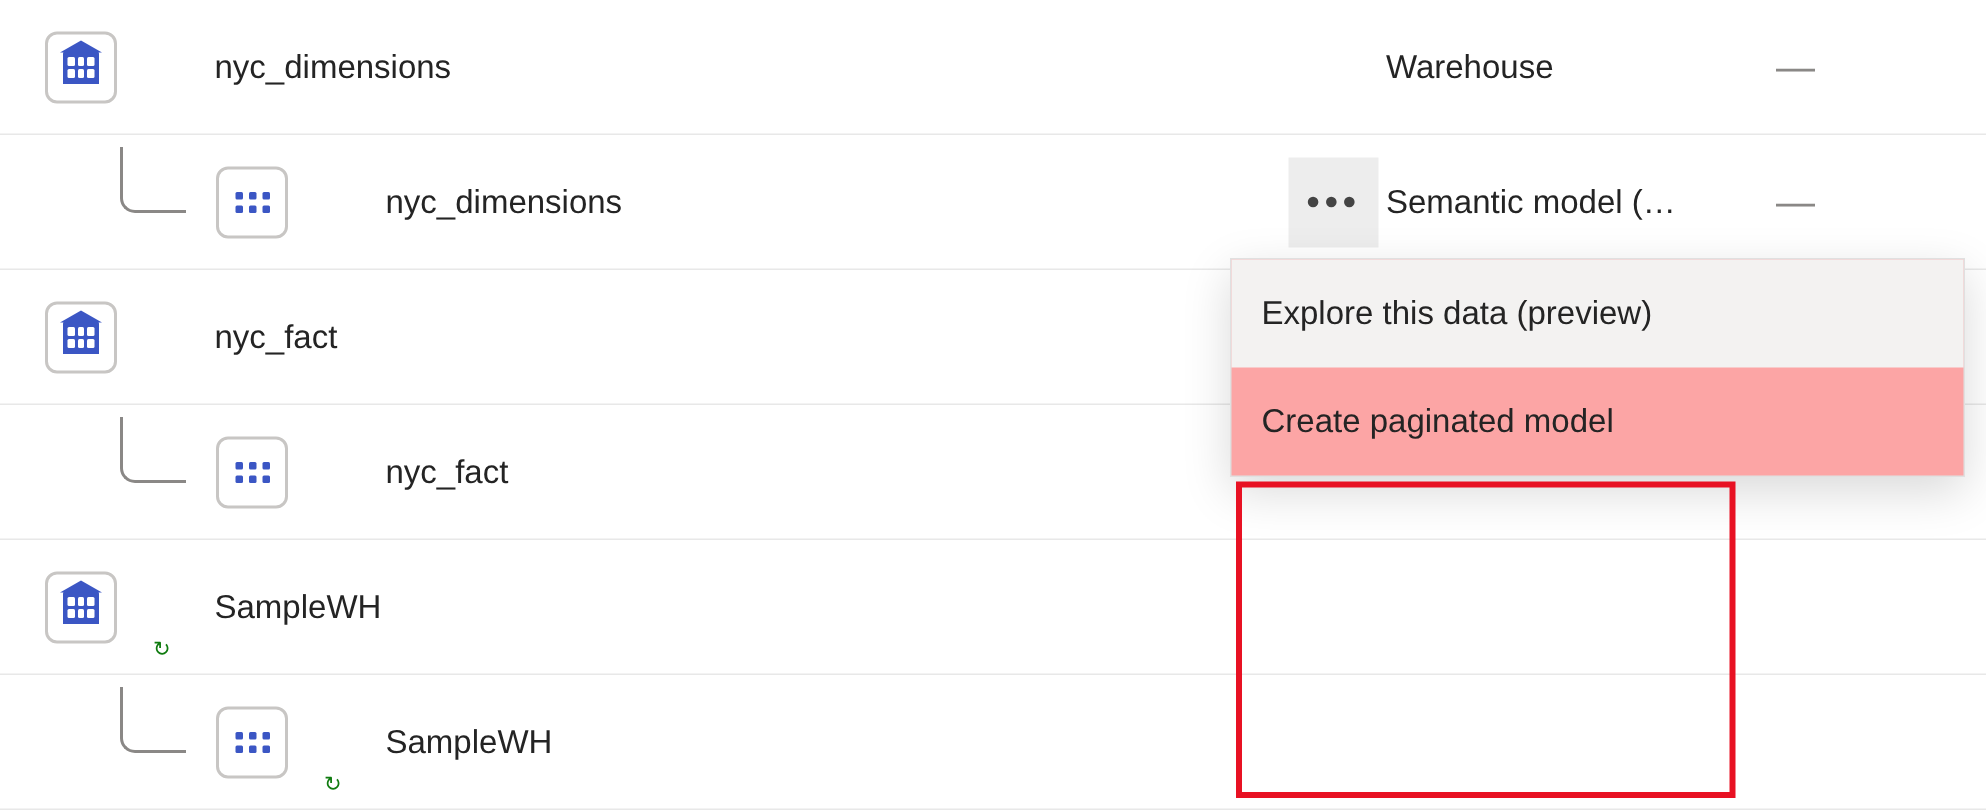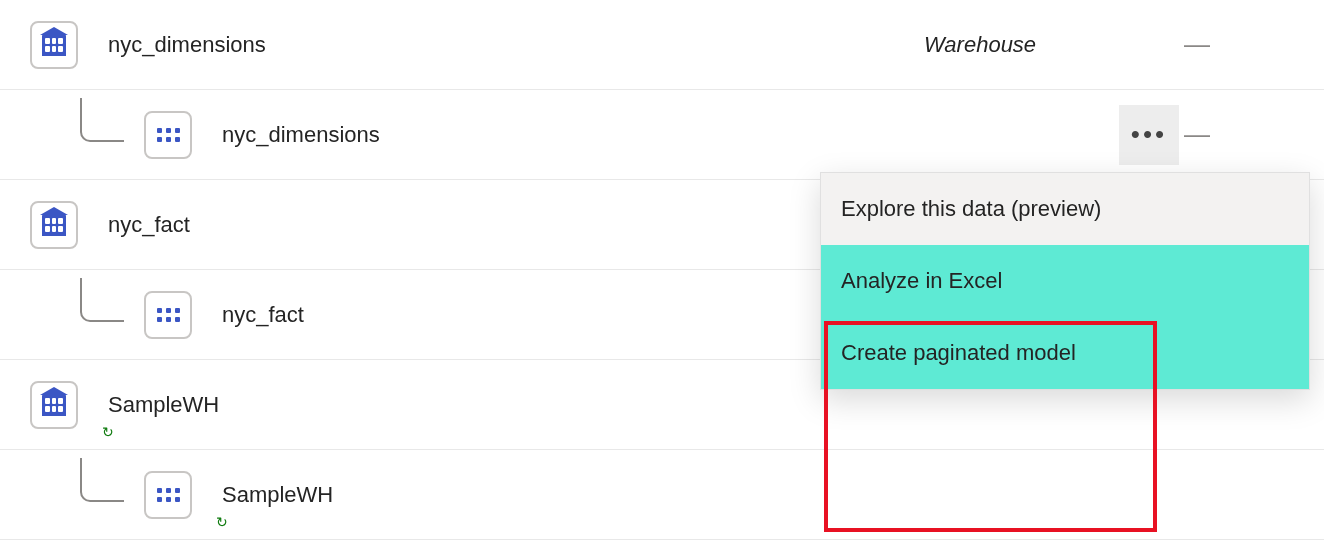--- a/index.html
+++ b/index.html
@@ -100,29 +100,28 @@
     left: -6px;
     top: 32px;
   }
   .name-cell {
     flex: 1 1 auto;
     display: flex;
     align-items: center;
     min-width: 0;
   }
   .child-name { margin-left: 84px; }
-  .label { white-space: nowrap; }
+  .label { white-space: nowrap; margin-left: 35px; }
   .type-cell {
     width: 260px;
     flex-shrink: 0;
     padding-right: 10px;
     white-space: nowrap;
     overflow: hidden;
     text-overflow: ellipsis;
-    font-style: italic;
   }
   .sens-cell {
     width: 140px;
     flex-shrink: 0;
     color: #8a8886;
     font-size: 26px;
     letter-spacing: 2px;
   }
   .more-cell {
     width: 70px;
@@ -143,21 +142,21 @@
     letter-spacing: 3px;
     cursor: pointer;
     user-select: none;
   }
   
   .menu {
     position: absolute;
     left: 820px;
     top: 172px;
     width: 490px;
-    background: #5eead4;
+    background: #fca5a5;
     border: 1px solid #e0e0e0;
     box-shadow: 0 10px 30px rgba(0,0,0,0.15);
     z-index: 50;
   }
   .menu-item {
     height: 72px;
     display: flex;
     align-items: center;
     padding: 0 20px;
     cursor: pointer;
@@ -211,20 +210,21 @@
           <span></span>
         </div>
     </div>
     <span class="label">nyc_dimensions</span>
   </div>
   <div class="more-cell">
     <div class="more-btn">
       <span>•••</span>
     </div>
   </div>
+  <div class="type-cell">Semantic model (…</div>
   <div class="sens-cell">—</div>
 </div>
 
 <div class="row">
   <div class="name-cell indent-parent">
     <div class="icon-box">
       <div class="wh-icon">
           <div class="grid">
             <span></span>
             <span></span>
@@ -307,20 +307,17 @@
   <div class="more-cell"></div>
   <div class="type-cell"></div>
   <div class="sens-cell"></div>
 </div>
 
 <div class="menu">
   <div class="menu-item hovered">
     <span>Explore this data (preview)</span>
   </div>
   <div class="menu-item">
-    <span>Analyze in Excel</span>
-  </div>
-  <div class="menu-item">
     <span>Create paginated model</span>
   </div>
 </div>
 
 <div class="highlight-box"></div>
 
 </body></html>

